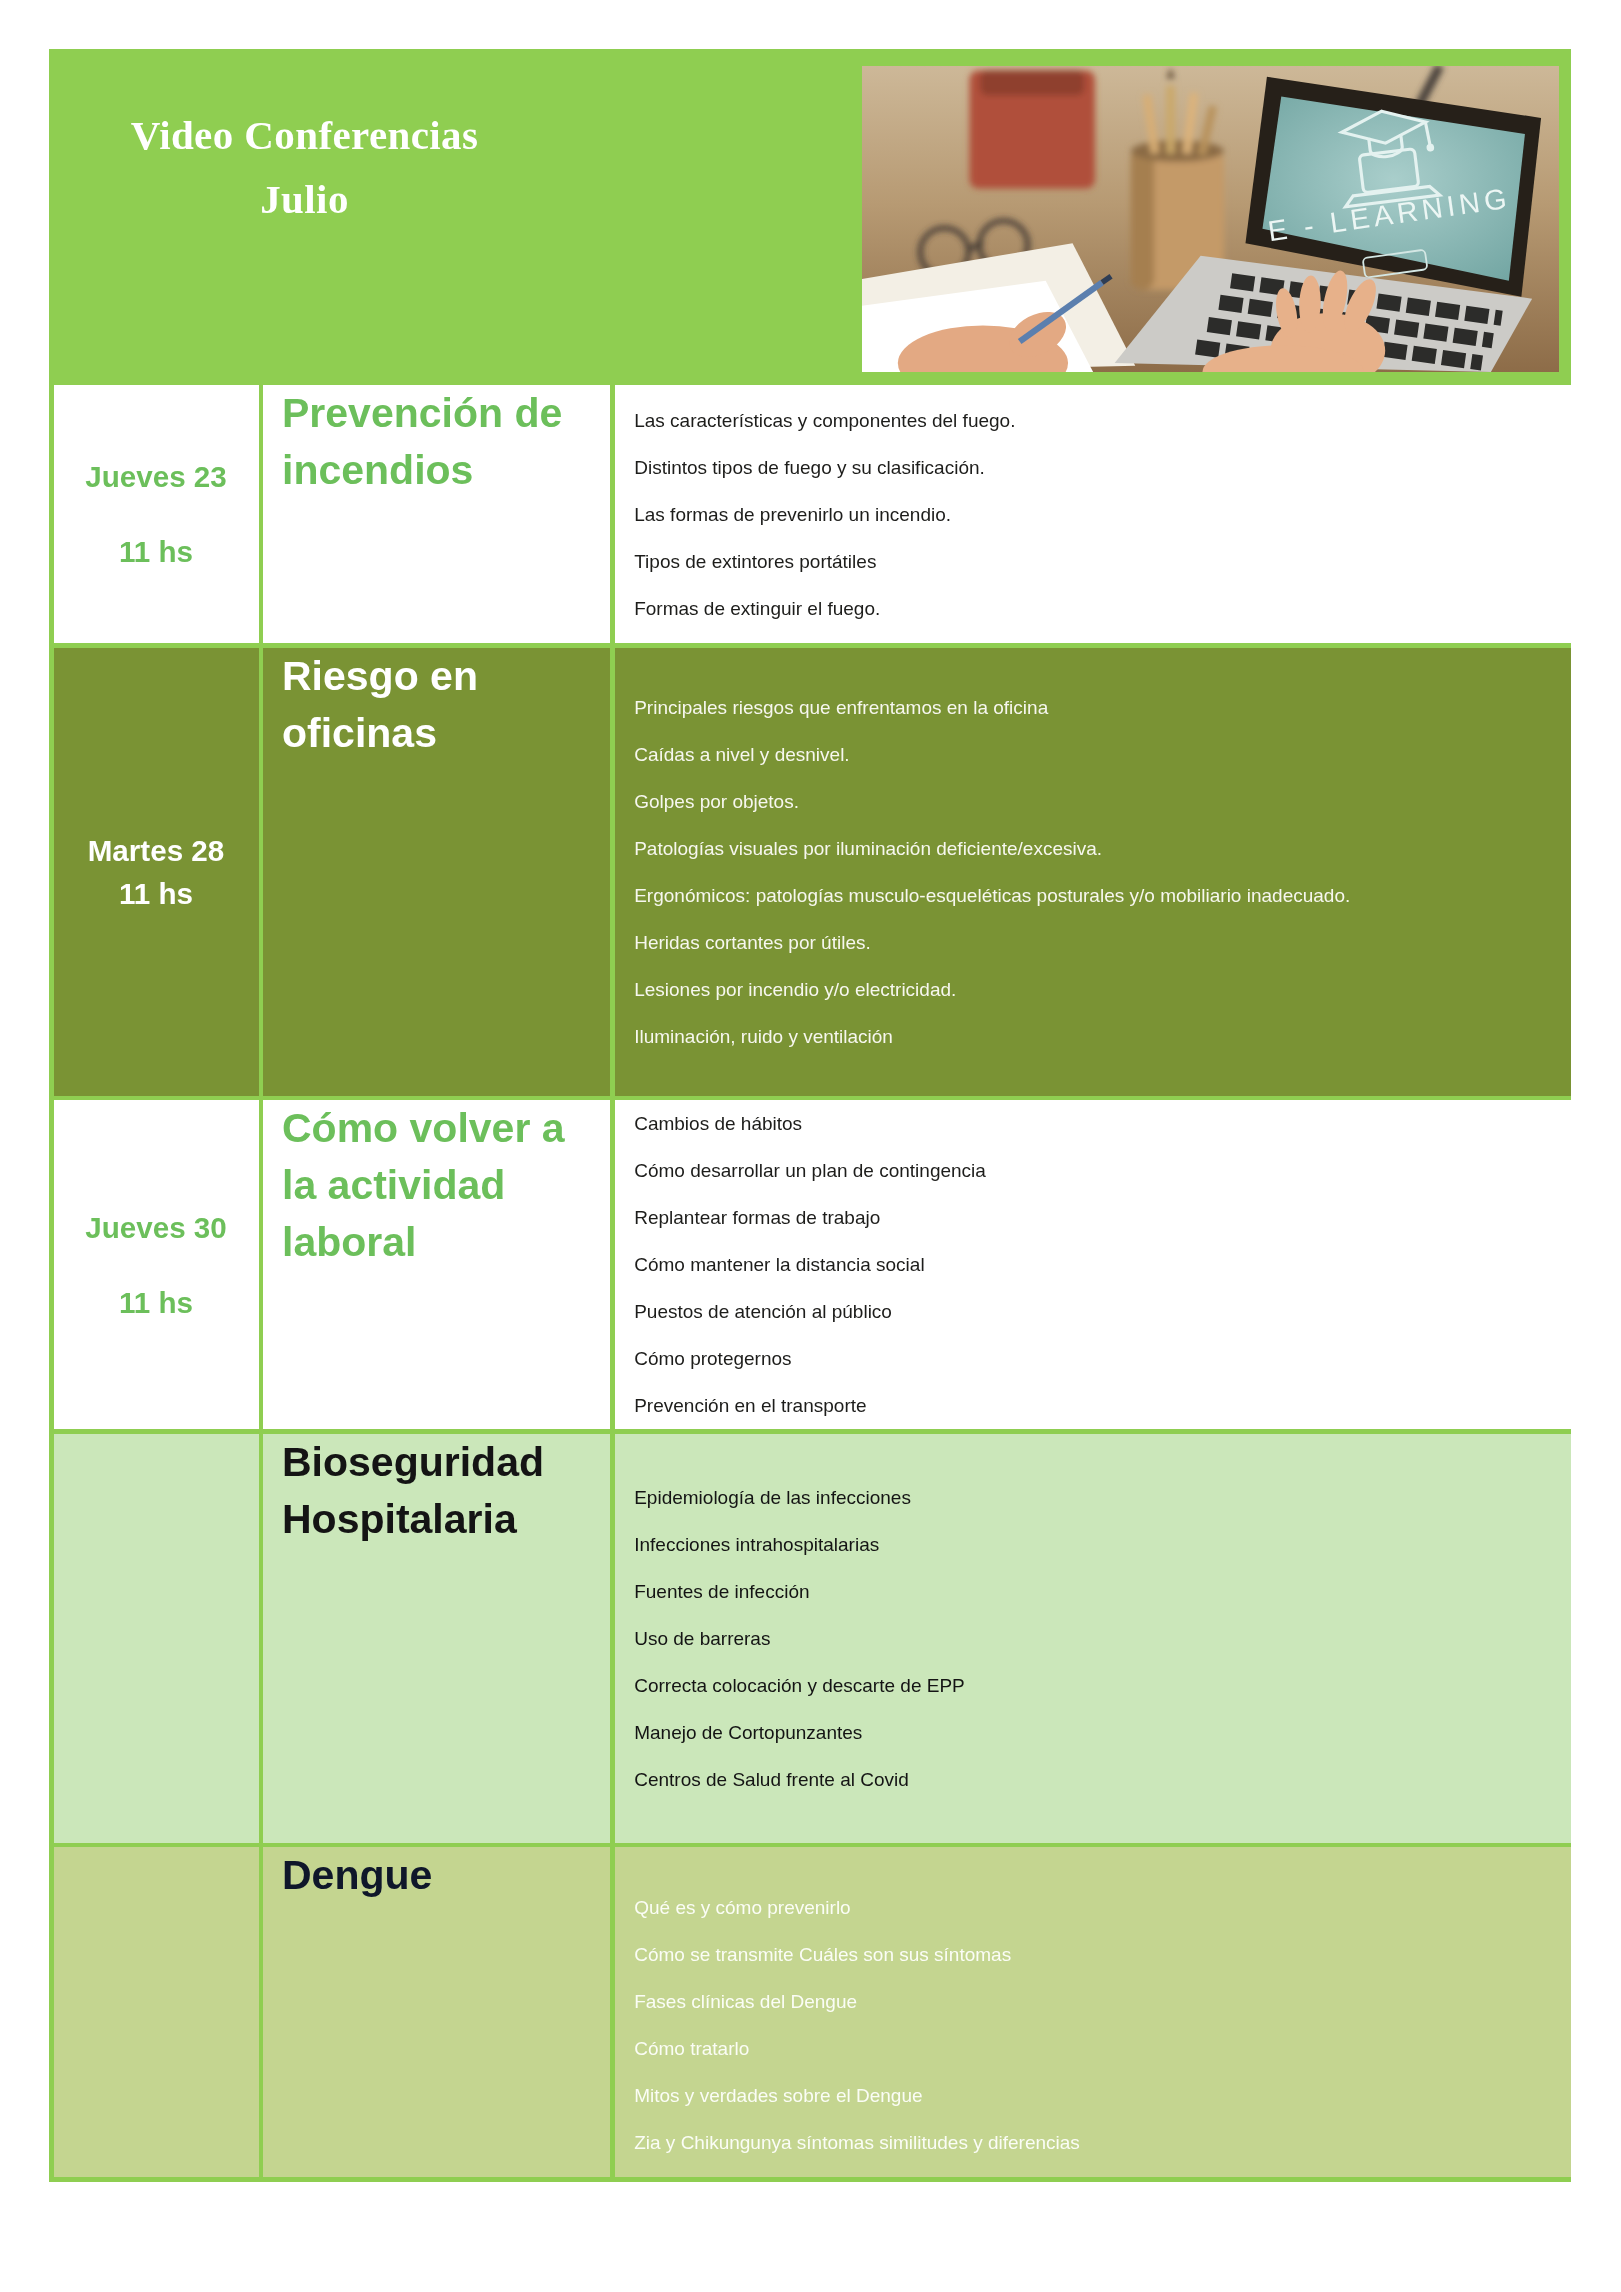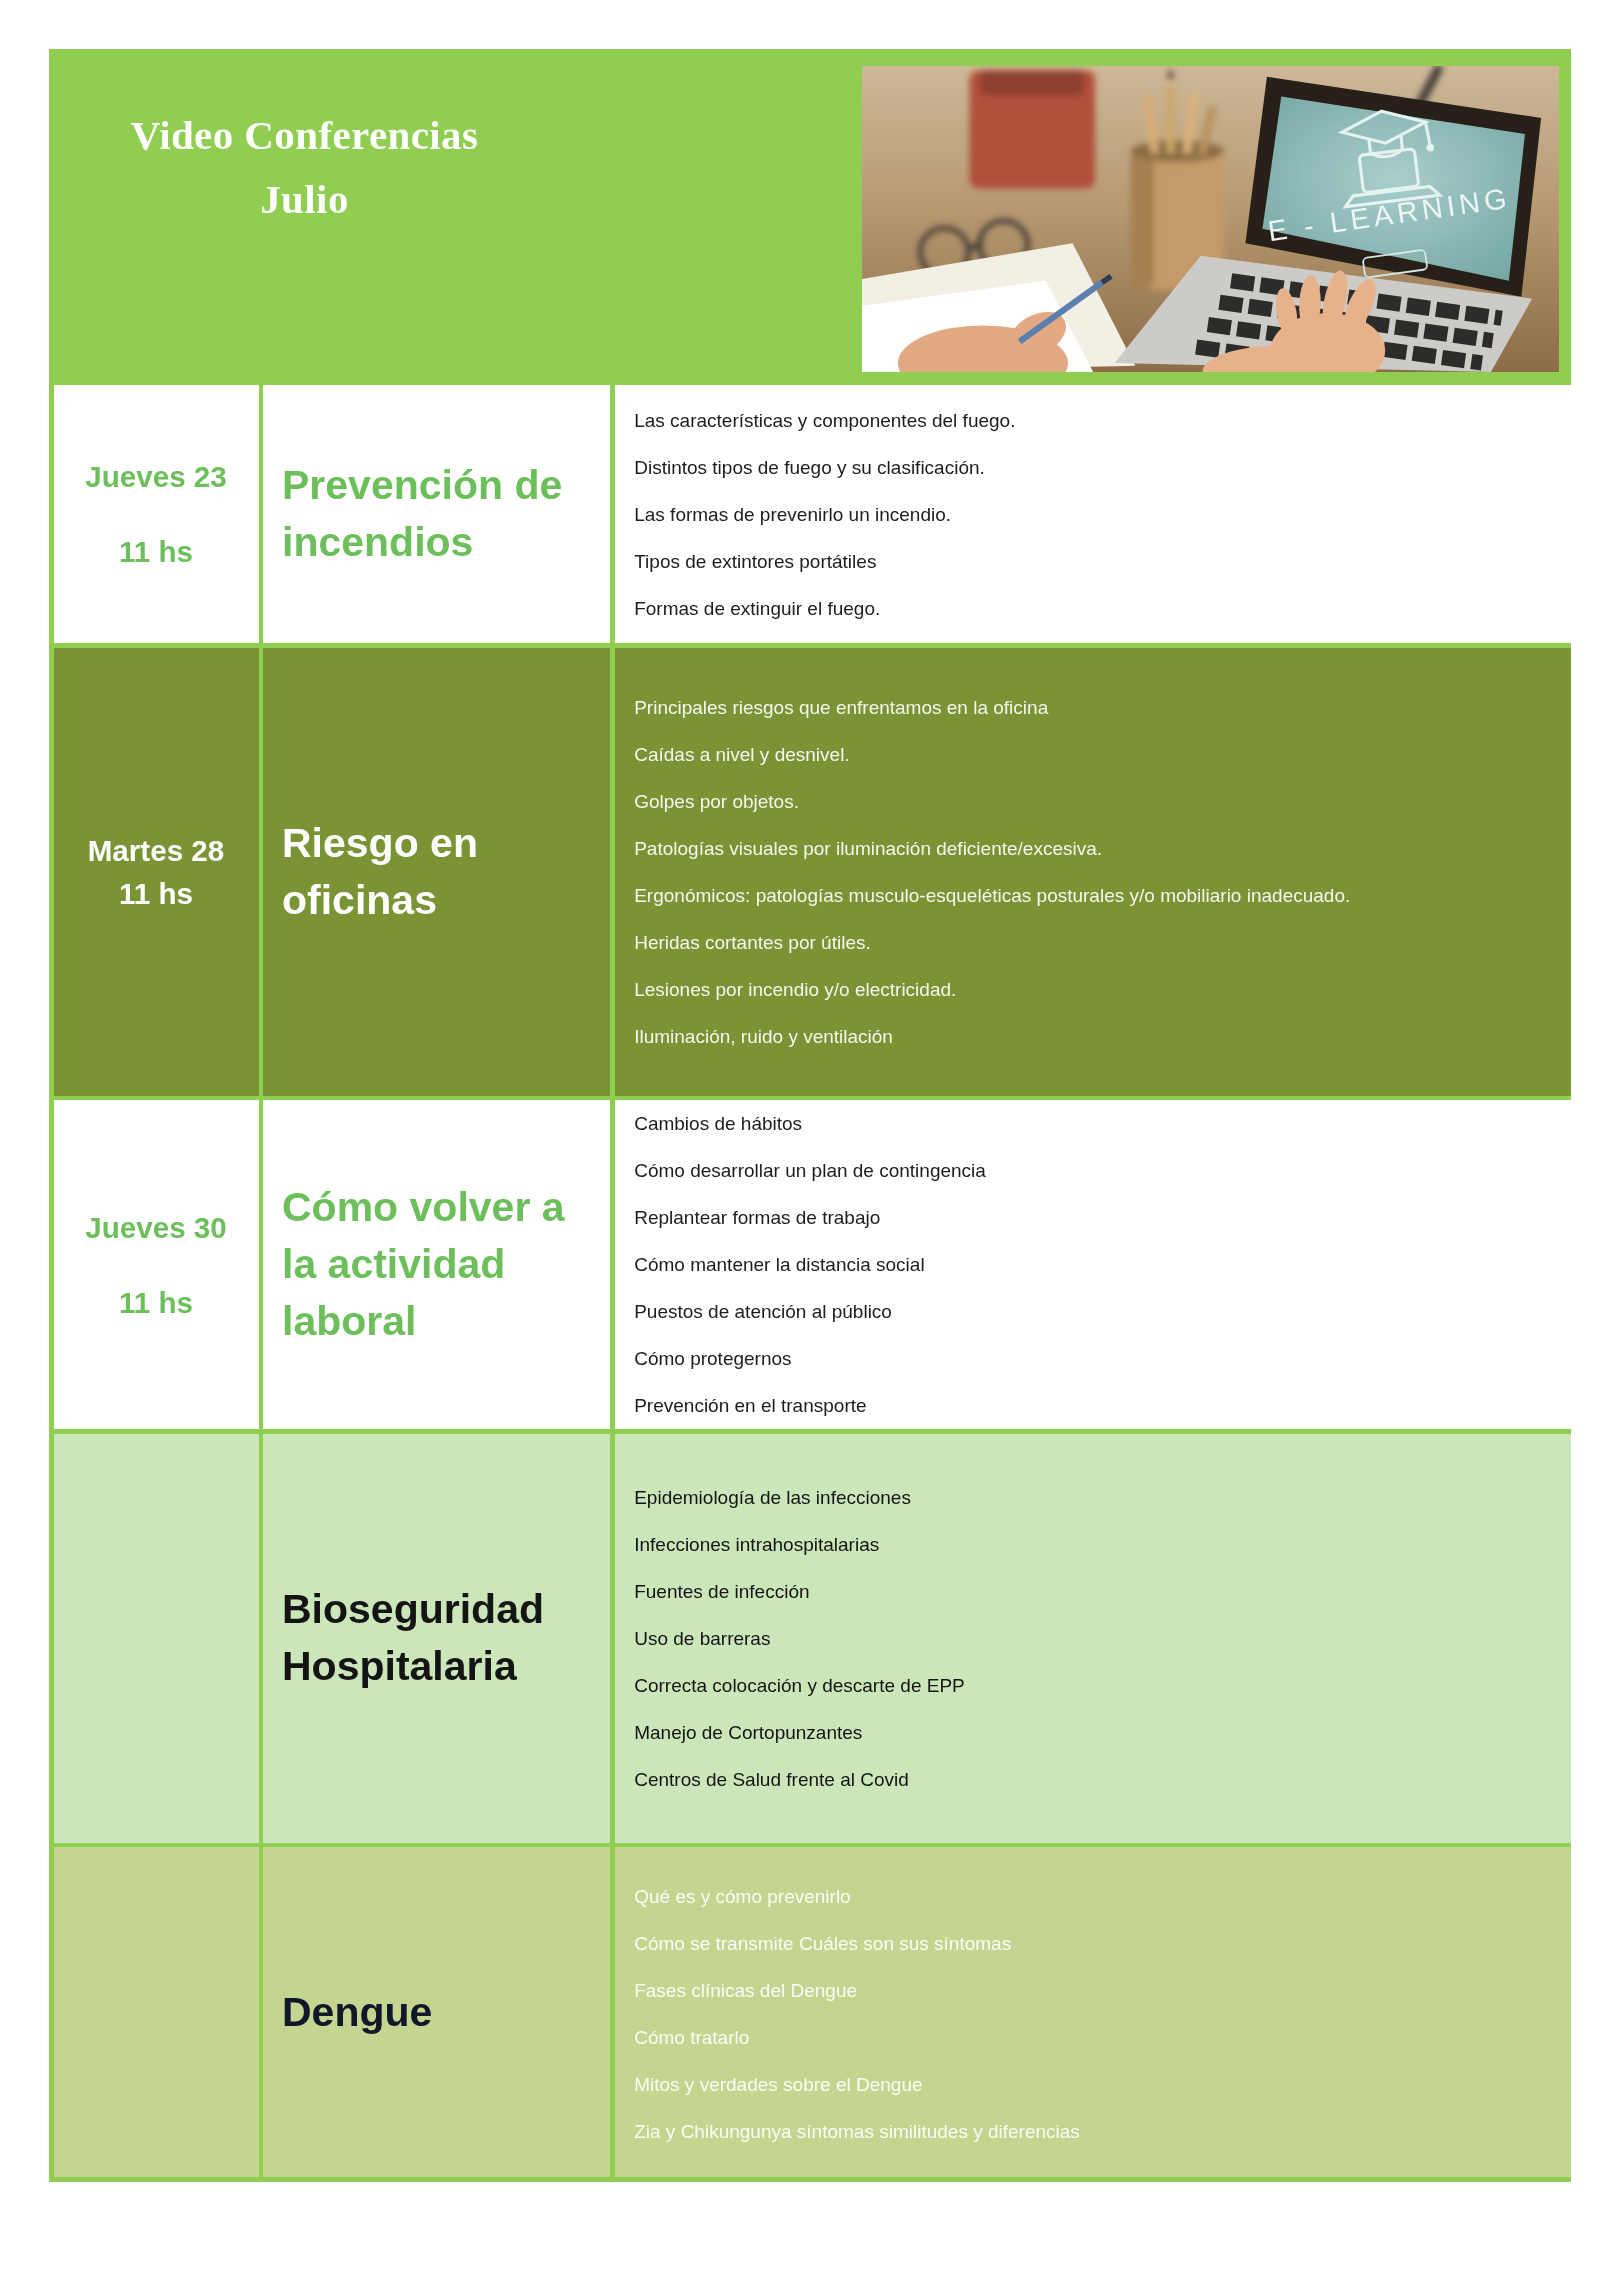--- a/index.html
+++ b/index.html
@@ -41,38 +41,38 @@
   .table .row:nth-child(2){height:448px;}
   .table .row:nth-child(3){height:329px;}
   .table .row:nth-child(4){height:409px;}
   .table .row:nth-child(5){height:330px;}
   .cell{min-height:100%;}
   .date-cell{
     display:flex;flex-direction:column;justify-content:center;align-items:center;
     font-weight:bold;font-size:29.6px;line-height:43px;text-align:center;
   }
   .topic-cell{
-    display:flex;align-items:center;
+    display:flex;align-items:flex-start;
     font-weight:bold;font-size:41px;line-height:57px;padding:0 12.5px 0 19px;
   }
   .topics-cell{
     display:flex;flex-direction:column;justify-content:center;
     padding:10.7px 21.5px 10.7px 19.7px;font-size:19px;
   }
   .item{line-height:47px;}
   
   .theme-plain .cell{background:#ffffff;}
   .theme-plain .date-cell,.theme-plain .topic-cell{color:var(--green-text);gap:32px;}
   .theme-plain .topics-cell{color:var(--ink);}
   .theme-olive .cell{background:var(--olive);}
   .theme-olive .date-cell,.theme-olive .topic-cell{color:#ffffff;}
   .theme-olive .topics-cell{color:#f7f7ef;}
   .theme-mint .cell{background:var(--mint);color:#141414;}
   .theme-lime .cell{background:var(--lime);color:#0f172a;}
-  .theme-lime .topics-cell{justify-content:center;padding-top:14.3px;color:#fbfdf6;}
+  .theme-lime .topics-cell{justify-content:flex-end;padding-top:14.3px;color:#fbfdf6;}
 </style>
 </head>
 <body>
 
 <div class="doc">
 
   <header class="banner">
     <div class="title">
       <div>Video Conferencias</div>
       <div>Julio</div>

